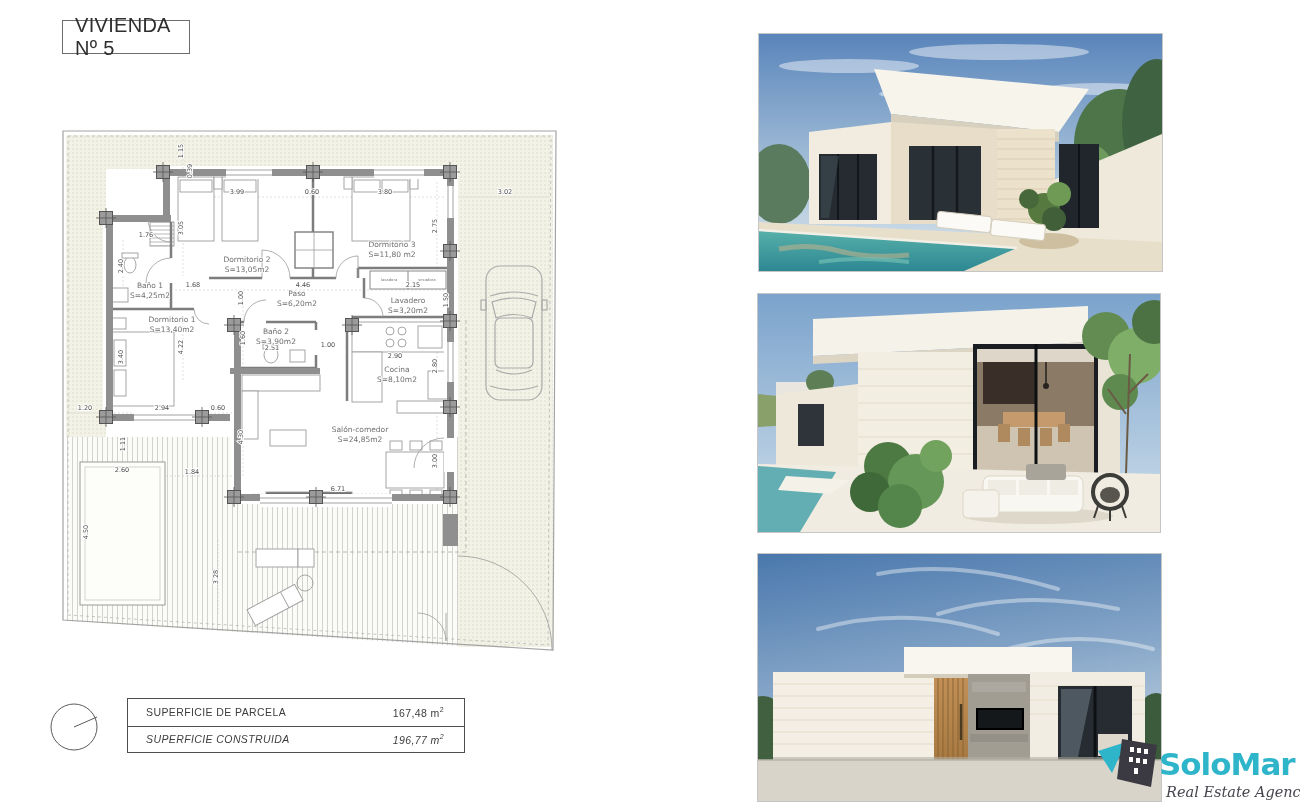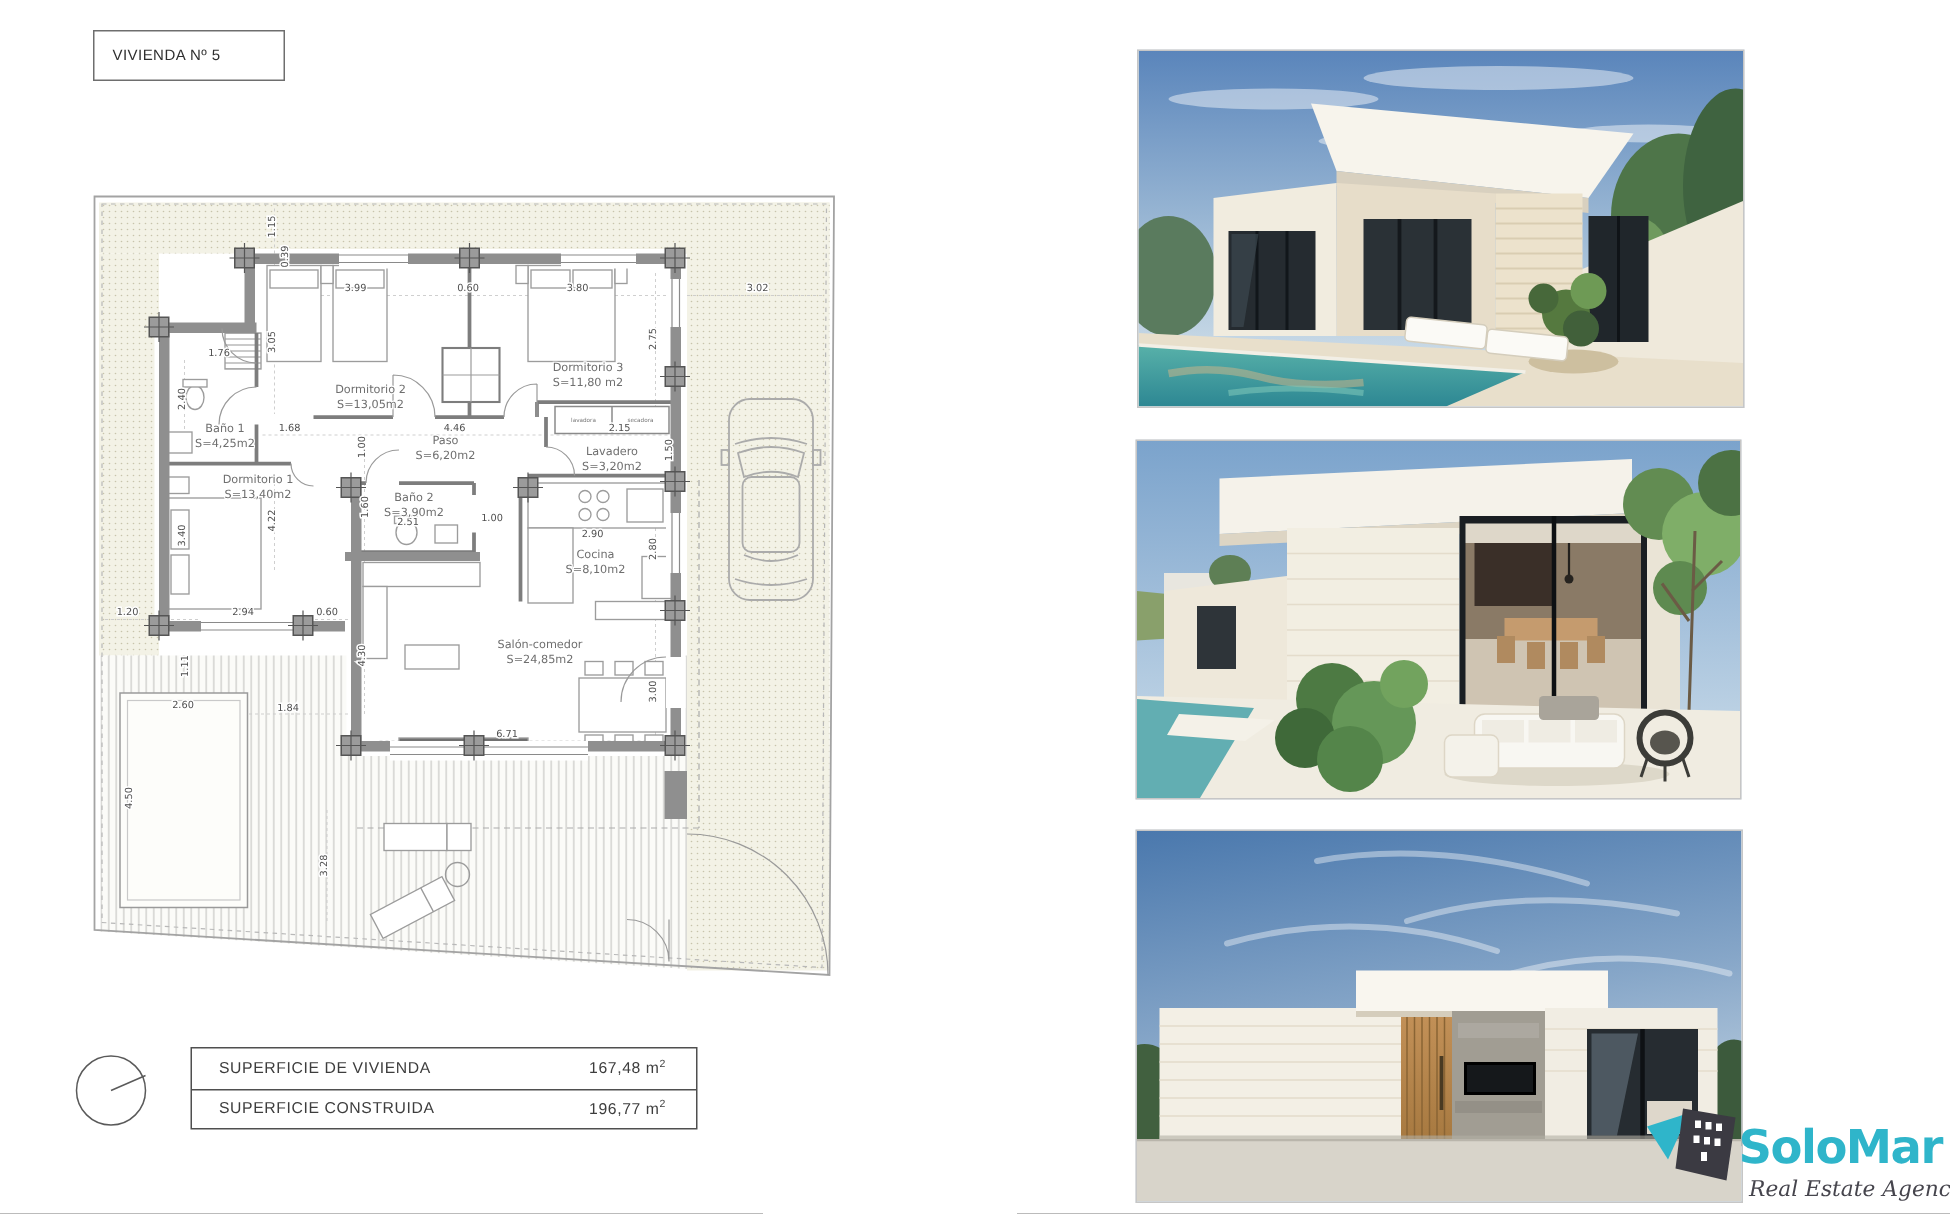--- a/index.html
+++ b/index.html
@@ -1,34 +1,34 @@
 <!DOCTYPE html>
 <html><head>
 <meta charset="utf-8">
 <style>
   html,body{margin:0;padding:0;background:#888;}
   .page{position:relative;width:1300px;height:809px;background:#ffffff;overflow:hidden;
         font-family:"Liberation Sans","DejaVu Sans",sans-serif;}
   
   .title-box{position:absolute;left:62px;top:20px;width:128px;height:34px;border:1px solid #6e6e6e;
              display:flex;align-items:center;padding-left:12px;box-sizing:border-box;
-             font-size:10px;color:#2f2f2f;letter-spacing:.3px;background:#fff;}
+             font-size:20px;color:#2f2f2f;letter-spacing:.3px;background:#fff;}
   
   #plan-svg{position:absolute;left:0;top:0;}
   .dim{font-family:"DejaVu Sans",sans-serif;font-size:6.5px;fill:#4e4e4e;text-anchor:middle;
        paint-order:stroke;stroke:#ffffff;stroke-width:2px;}
   .room{font-family:"DejaVu Sans",sans-serif;font-size:7.5px;fill:#6f6f6f;text-anchor:middle;
         paint-order:stroke;stroke:#ffffff;stroke-width:1.5px;}
   .appl{font-family:"DejaVu Sans",sans-serif;font-size:3.8px;fill:#777;text-anchor:middle;}
   
   .summary{position:absolute;left:127px;top:698px;width:338px;height:55px;border:1.3px solid #4f4f4f;
            box-sizing:border-box;background:#fff;}
   .summary .row{height:50%;display:flex;align-items:center;justify-content:space-between;
                 padding:0 20px 0 18px;box-sizing:border-box;font-size:10.5px;color:#3d3d3d;letter-spacing:.4px;}
-  .summary .row + .row{border-top:1.3px solid #4f4f4f;}
+  .summary .row + .row{border-top:1.3px solid #4f4f4f;font-style:italic;}
   .summary .val{font-size:10.5px;color:#3d3d3d;}
   .summary sup{font-size:7px;}
   
   .photo{position:absolute;border:1px solid #c6c6c6;box-sizing:content-box;overflow:hidden;background:#dfe8ef;}
   .photo svg{display:block;}
   #photo1{left:758px;top:33px;width:403px;height:237px;}
   #photo2{left:757px;top:293px;width:402px;height:238px;}
   #photo3{left:757px;top:553px;width:403px;height:247px;}
   
   .logo{position:absolute;left:1038px;top:735px;width:262px;height:72px;}
@@ -318,21 +318,21 @@
         <text class="room" x="397" y="382">S=8,10m2</text>
         <text class="room" x="360" y="432">Salón-comedor</text>
         <text class="room" x="360" y="442">S=24,85m2</text>
         <text class="appl" x="389" y="281">lavadora</text>
         <text class="appl" x="427" y="281">secadora</text>
       </g>
   </svg>
 
   <div class="summary">
     <div class="row">
-      <span>SUPERFICIE DE VIVIENDA</span>
+      <span>SUPERFICIE DE PARCELA</span>
       <span class="val"><span>167,48 m</span><sup>2</sup></span>
     </div>
     <div class="row">
       <span>SUPERFICIE CONSTRUIDA</span>
       <span class="val"><span>196,77 m</span><sup>2</sup></span>
     </div>
   </div>
 
   <div class="photo" id="photo1">
     <svg width="403" height="237" viewBox="0 0 403 237">

